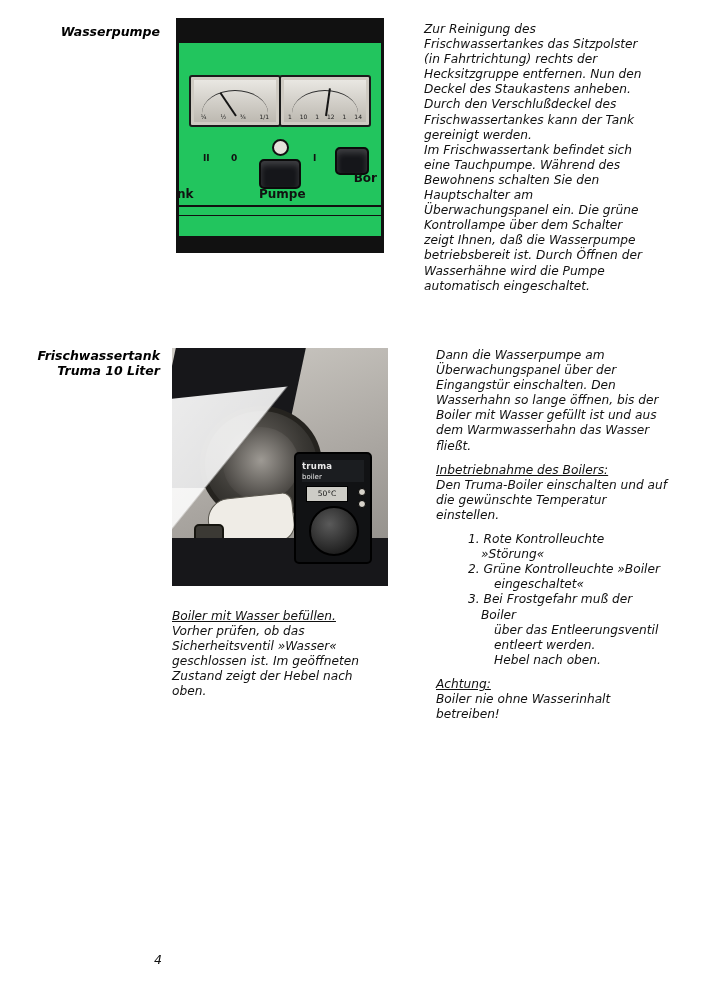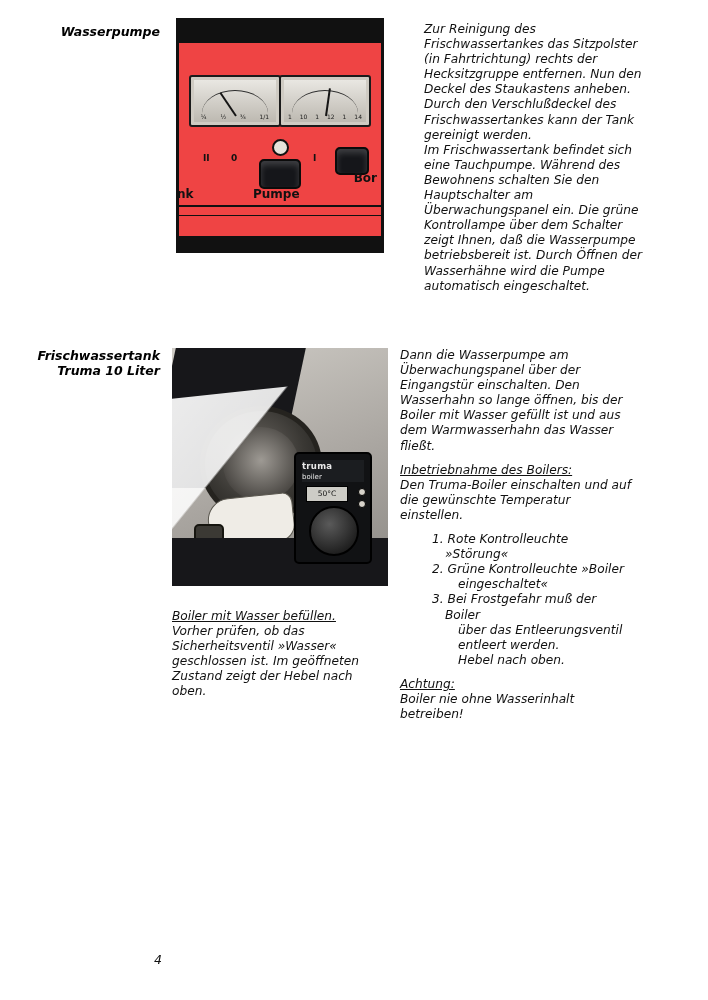--- a/index.html
+++ b/index.html
@@ -110,21 +110,21 @@
     right: 0;
     height: 14px;
     background: #111;
   }
   .panel-mid {
     position: absolute;
     left: 0;
     right: 0;
     top: 22px;
     bottom: 14px;
-    background: #ef4444;
+    background: #22c55e;
   }
   .gauge {
     position: absolute;
     background: #cfcbc3;
     border: 2.5px solid #1b1b1b;
     border-radius: 3px;
     box-sizing: border-box;
     overflow: hidden;
   }
   .gauge .face {
@@ -437,21 +437,21 @@
         </div>
 
         <div class="switch-pos" style="left:24px; top:110px;">II</div>
         <div class="switch-pos" style="left:52px; top:110px;">0</div>
         <div class="switch-pos" style="left:134px; top:110px;">I</div>
         <div class="switch-pos" style="left:158px; top:110px;">I</div>
 
         <div class="rocker small rocker-right"></div>
 
         <div class="panel-caption" style="left:-2px; top:144px;">nk</div>
-        <div class="panel-caption" style="left:74px; top:144px;text-align:center;">Pumpe</div>
+        <div class="panel-caption" style="left:80px; top:144px;text-align:center;">Pumpe</div>
         <div class="panel-caption" style="right:4px; top:128px;">Bor</div>
 
         <div class="panel-line" style="top:162px;"></div>
         <div class="panel-line" style="top:172px; height:1px;"></div>
       </div>
       <div class="panel-dark-bottom"></div>
     </div>
   </div>
 
   <div class="body-text" style="left:424px; top:22px; width:228px;">
@@ -487,21 +487,21 @@
       <div class="ph-led" style="left:62px; top:46px;"></div>
     </div>
   </div>
 
   <div class="body-text" style="left:172px; top:600px; width:218px;">
     <span class="gap"></span>
     <p class="u">Boiler mit Wasser befüllen.</p>
     <p>Vorher prüfen, ob das Sicherheitsventil »Wasser« geschlossen ist. Im geöffneten Zustand zeigt der Hebel nach oben.</p>
   </div>
 
-  <div class="body-text" style="left:400px; top:348px; width:232px;">
+  <div class="body-text" style="left:436px; top:348px; width:232px;">
     <p>Dann die Wasserpumpe am Überwachungspanel über der Eingangstür einschalten. Den Wasserhahn so lange öffnen, bis der Boiler mit Wasser gefüllt ist und aus dem Warmwasserhahn das Wasser fließt.</p>
     <span class="gap"></span>
     <p class="u">Inbetriebnahme des Boilers:</p>
     <p>Den Truma-Boiler einschalten und auf die gewünschte Temperatur einstellen.</p>
     <span class="gap"></span>
     <ul class="numlist">
       <li>
         <span>1.</span>
         <span>Rote Kontrolleuchte »Störung«</span>
       </li>

